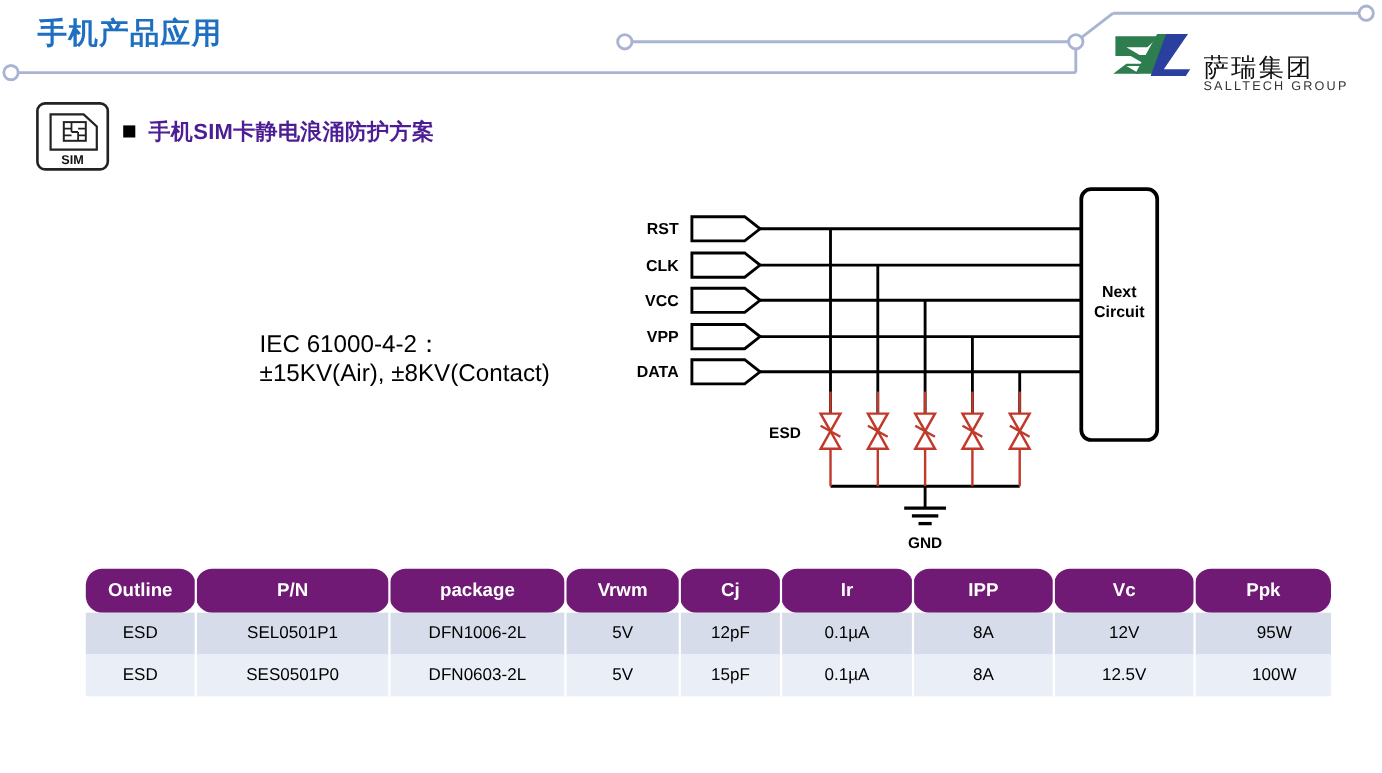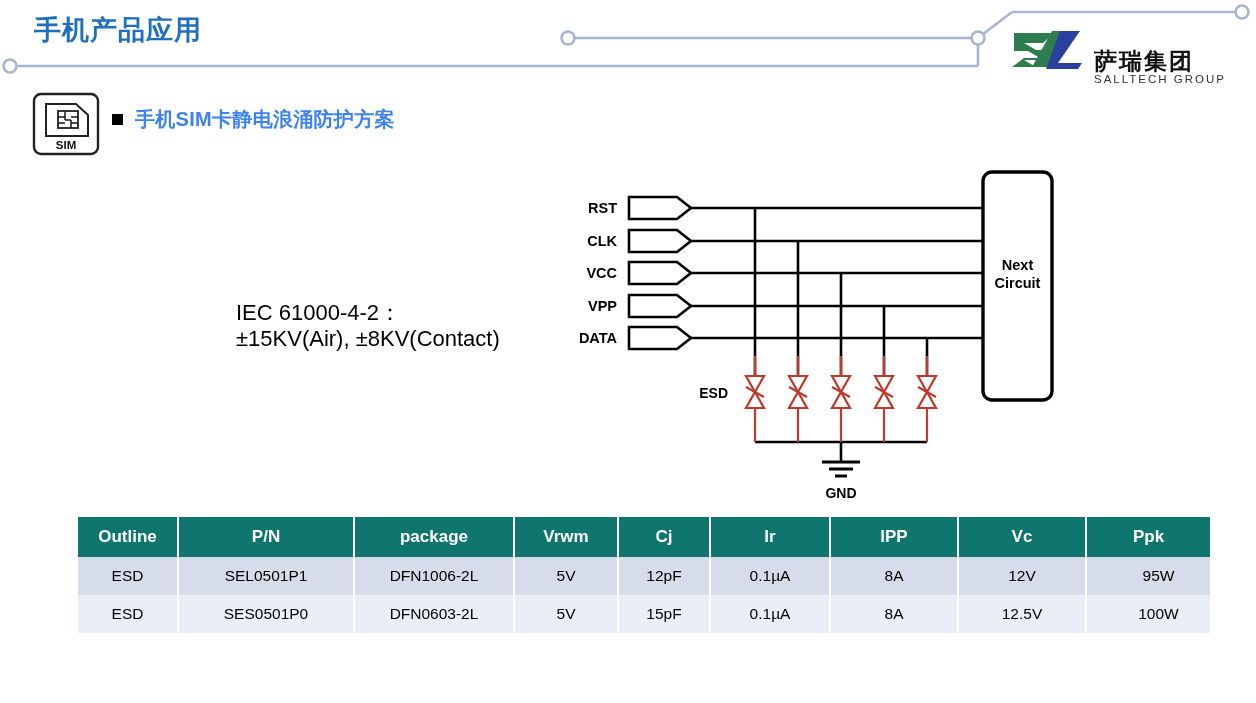--- a/index.html
+++ b/index.html
@@ -43,21 +43,21 @@
   }
   #logo-mark { width: 78px; height: 48px; flex: none; }
   #logo-text-wrap {
     margin-left: 6px;
     display: flex;
     flex-direction: column;
     justify-content: center;
   }
   #logo-cn {
     font-size: 23px;
-    font-weight: bold;
+    font-weight: normal;
     color: #111111;
     letter-spacing: 2px;
     line-height: 1.05;
     white-space: nowrap;
     margin-top: 38px;
   }
   #logo-en {
     font-size: 11.5px;
     color: #333333;
     letter-spacing: 2.0px;
@@ -81,21 +81,21 @@
   }
   #bullet-square {
     width: 11px; height: 11px;
     background: #000000;
     margin-right: 12px;
     flex: none;
   }
   #section-title {
     font-size: 20px;
     font-weight: bold;
-    color: #3b82f6;
+    color: #4c1d95;
     letter-spacing: 0.3px;
   }
 
   
   #iec-note {
     position: absolute;
     left: 236px; top: 300px;
     font-size: 22px;
     color: #000000;
     line-height: 26px;
@@ -111,28 +111,29 @@
 
   
   #spec-table {
     position: absolute;
     left: 78px; top: 517px;
     width: 1132px;
     border-collapse: collapse;
     table-layout: fixed;
   }
   #spec-table th {
-    background: #0f766e;
+    background: #701a75;
     color: #ffffff;
     font-size: 17px;
     font-weight: bold;
     height: 40px;
     border-right: 2px solid #ffffff;
     text-align: center;
     padding: 0;
+    border-radius: 15px;
   }
   #spec-table th:last-child { border-right: none; }
   #spec-table td {
     font-size: 15.5px;
     color: #000000;
     height: 38px;
     text-align: center;
     border-right: 2px solid #ffffff;
     padding: 0;
   }

